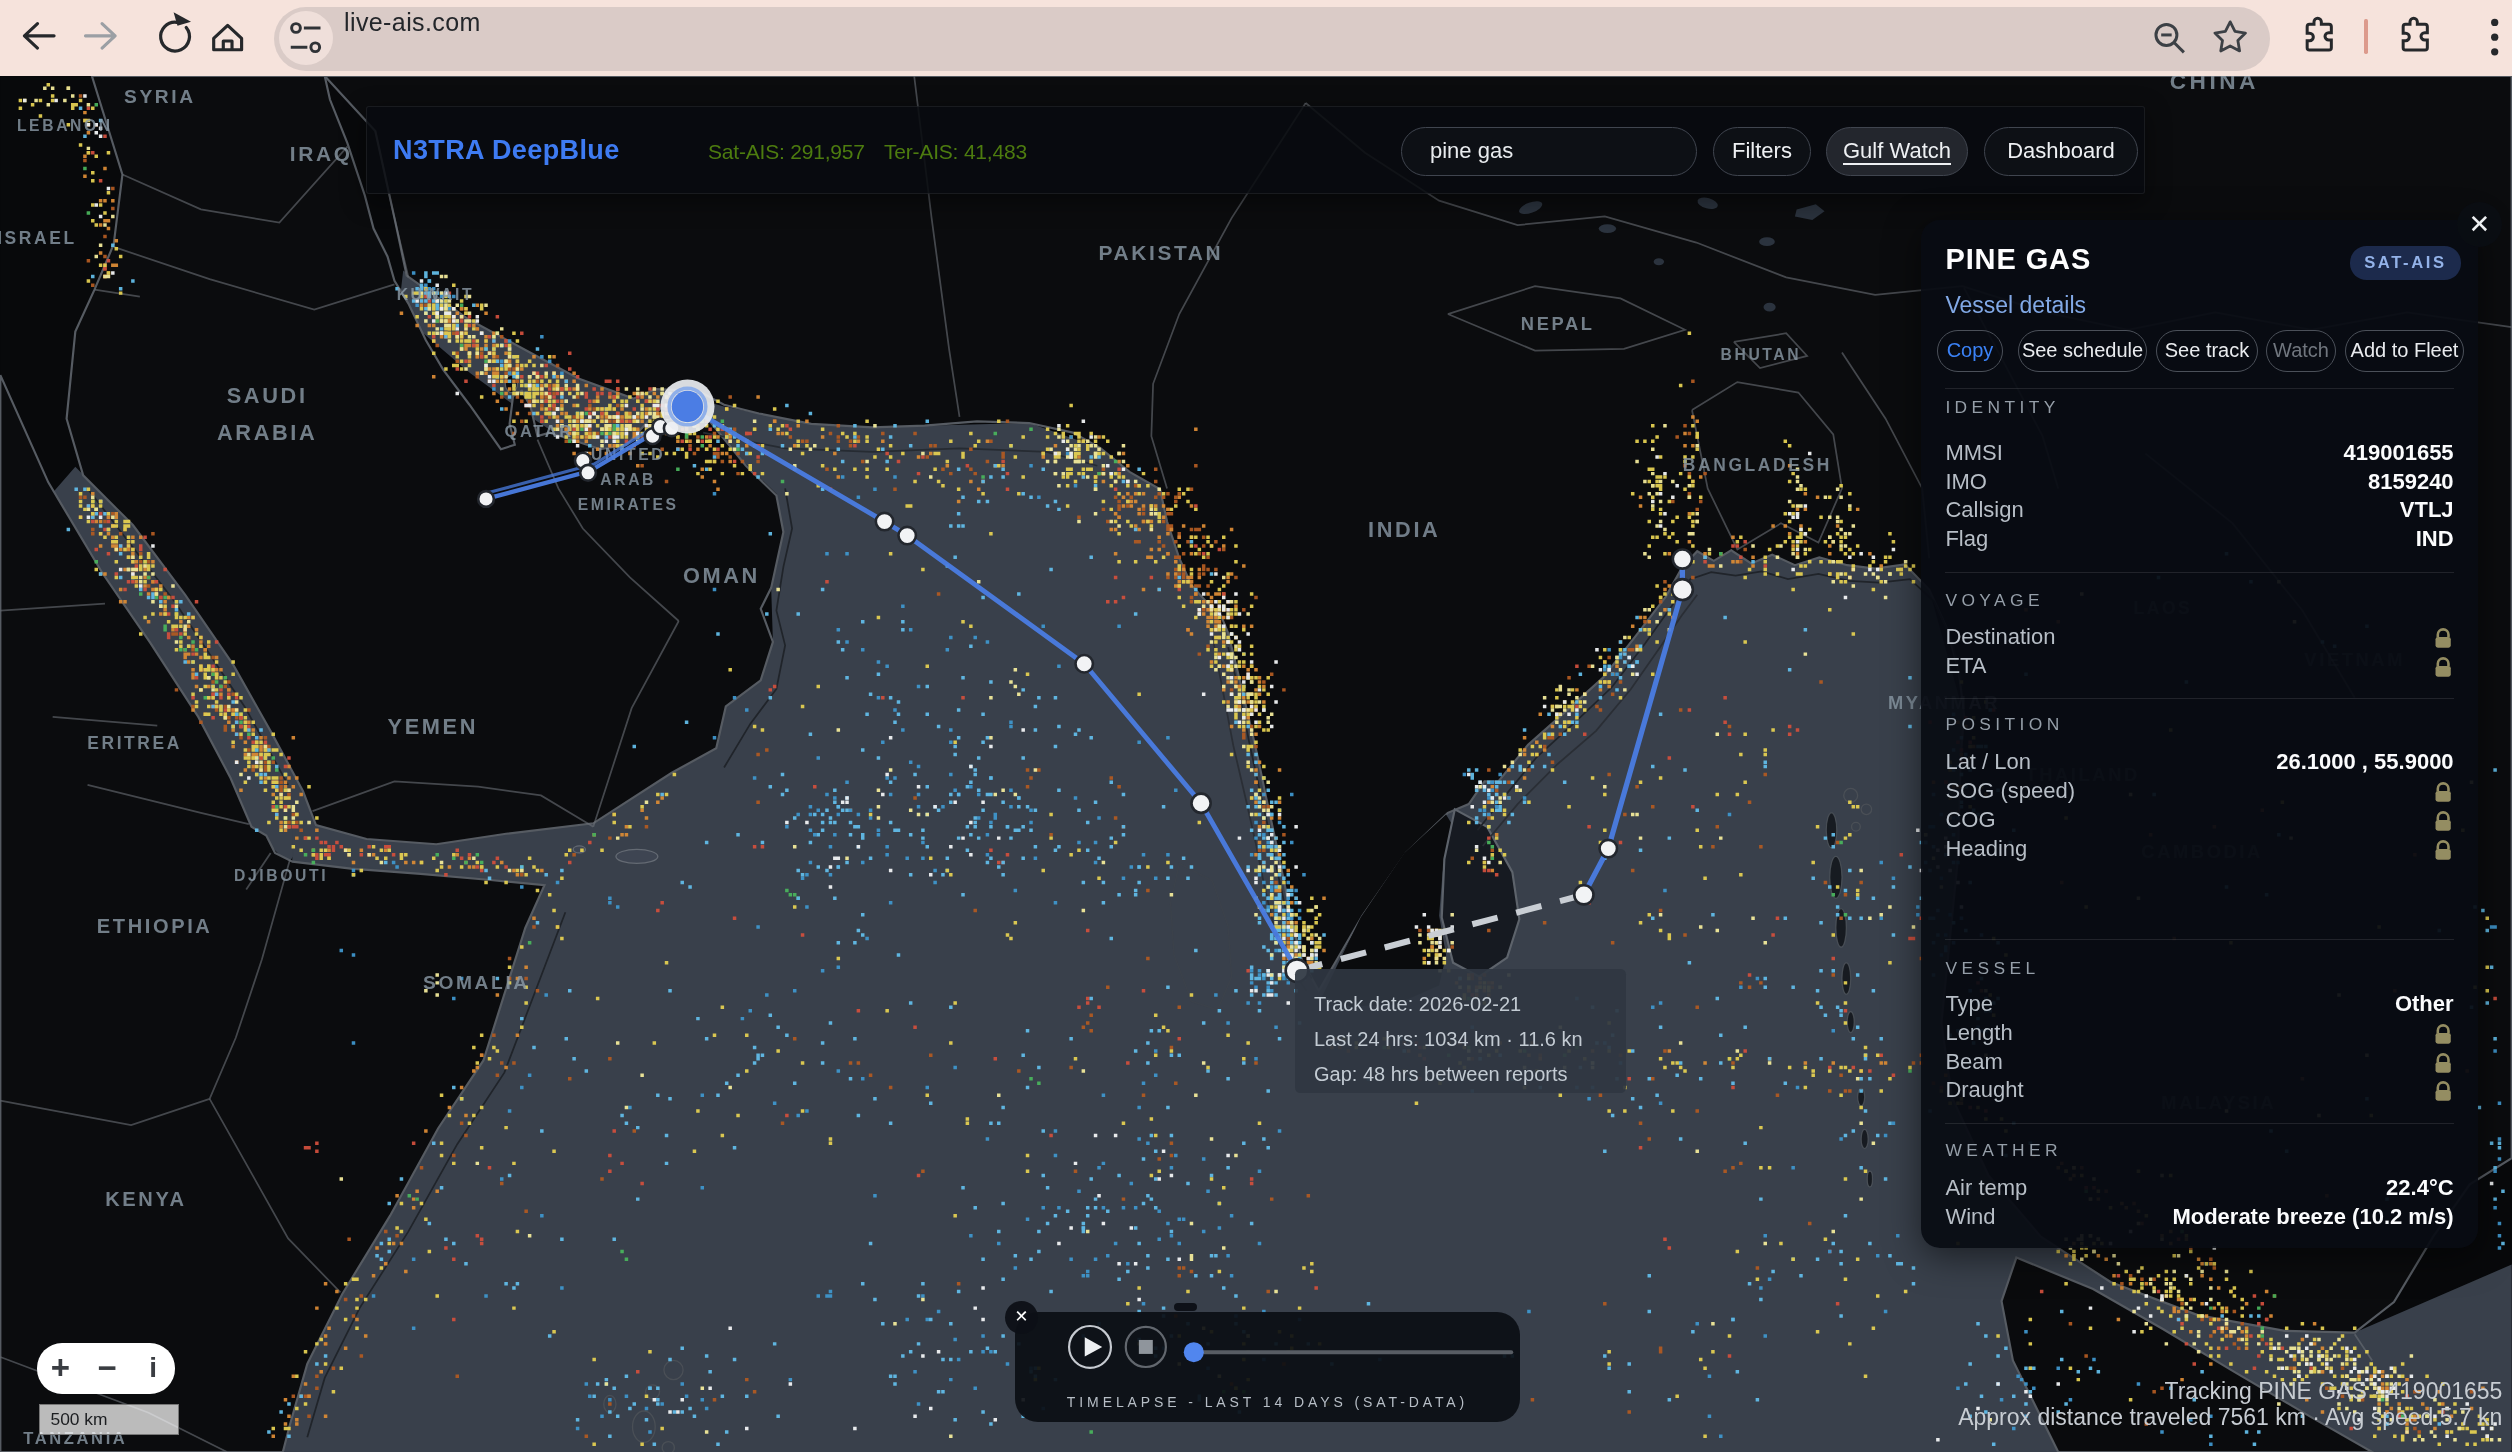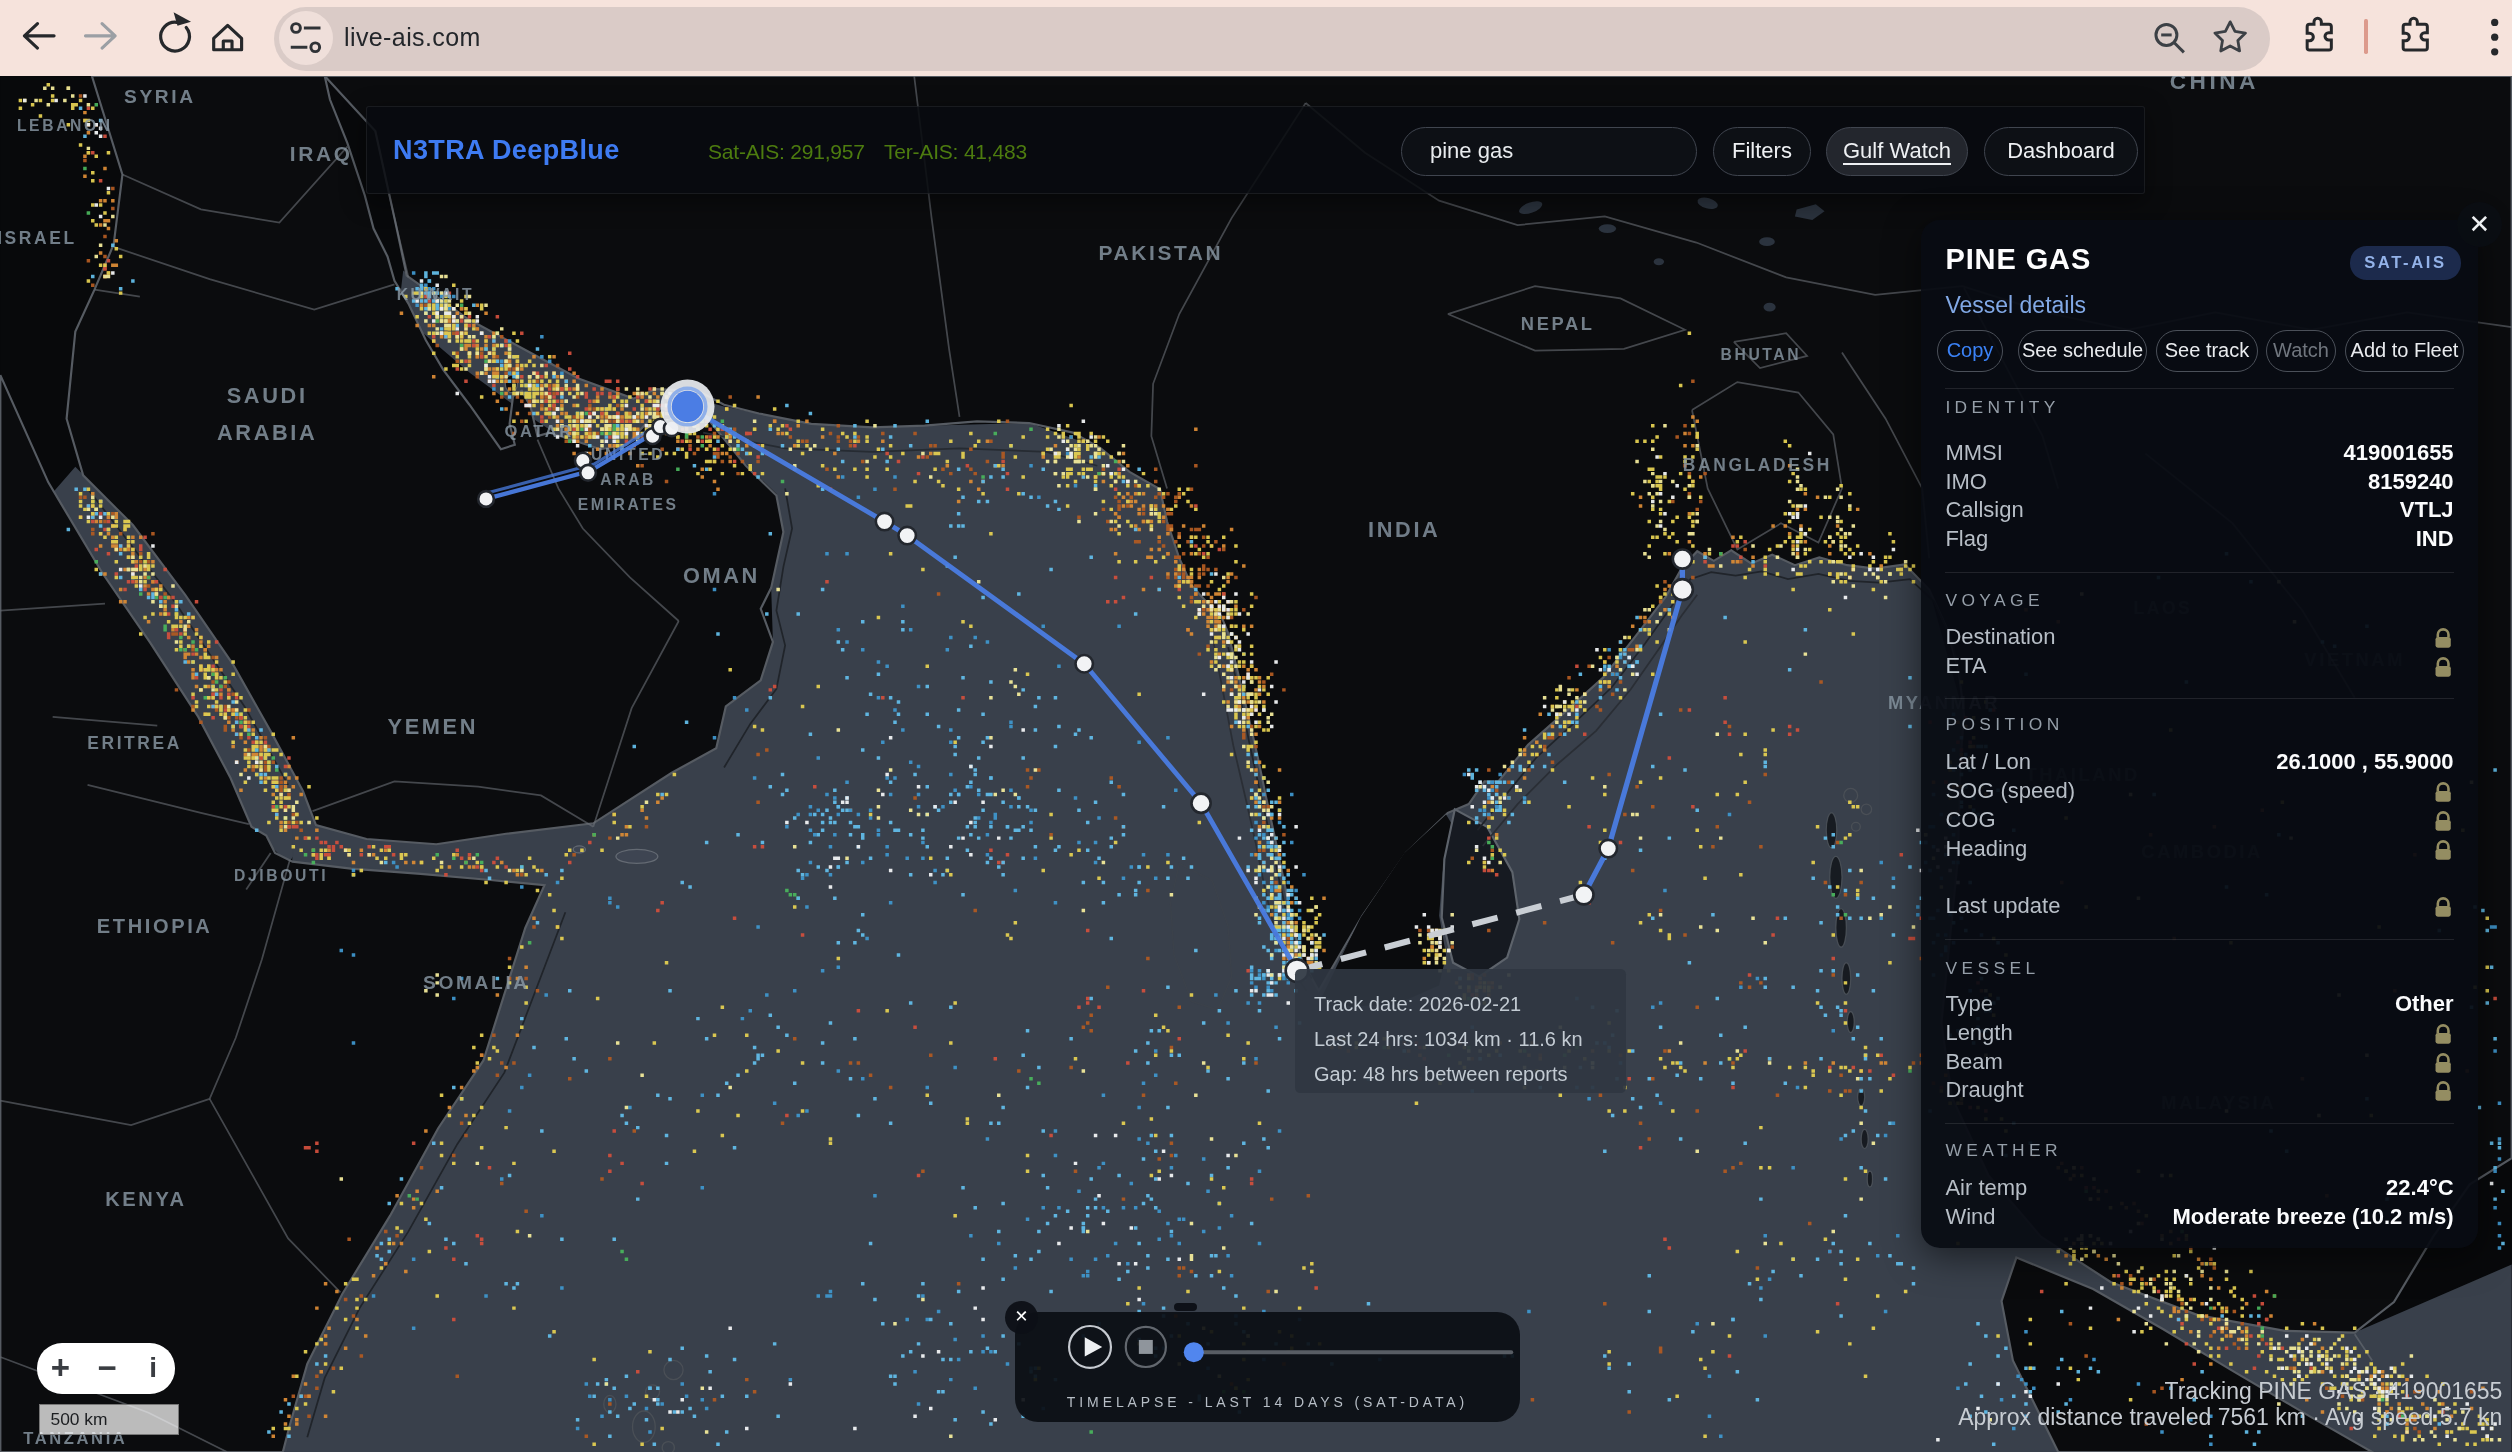--- a/index.html
+++ b/index.html
@@ -1,20 +1,20 @@
 <!DOCTYPE html>
 <html style="font-size:14px"><head><meta charset="utf-8">
 <style>
 *{margin:0;padding:0;box-sizing:border-box}
 html,body{width:2512px;height:1452px;overflow:hidden;background:#07080a;
 font-family:"Liberation Sans",sans-serif;}
 #chrome{position:absolute;left:0;top:0;width:2512px;height:76px;background:#f6e3dc;z-index:50}
 #urlpill{position:absolute;left:274px;top:7px;width:1996px;height:64px;border-radius:32px;background:#dacbc7}
 #siteinfo{position:absolute;left:279px;top:11.3px;width:54px;height:54px;border-radius:50%;background:#efdfda}
-#urltext{position:absolute;left:344px;top:23px;font-size:25px;color:#23262a;letter-spacing:0.4px}
+#urltext{position:absolute;left:344px;top:8px;font-size:25px;color:#23262a;letter-spacing:0.4px}
 #map{position:absolute;left:0;top:76px;width:2512px;height:1376px}
 .ov{position:absolute;z-index:10}
 #navbar{left:366px;top:106px;width:1779px;height:88px;background:rgba(8,10,15,.86);
 border:0.9px solid rgba(255,255,255,.07);border-radius:3px;box-shadow:0 7px 26px rgba(0,0,0,.45)}
 #logo{position:absolute;left:26px;top:28px;font-size:27px;font-weight:bold;color:#3e7bf2;letter-spacing:0.4px}
 #stats span{position:absolute;top:33px;font-size:21px;color:#4d7c0f;letter-spacing:-0.2px}
 .pill{position:absolute;top:20px;height:49px;border-radius:24.4px;border:1.7px solid #40454f;
 color:#eef0f3;font-size:22px;line-height:45px;text-align:center;background:rgba(18,21,27,.55)}
 #search{left:1034px;width:296px;text-align:left;padding-left:28px;color:#e8ebee}
 #btnFilters{left:1346px;width:98px}
@@ -243,24 +243,20 @@
         <rect x="2" y="11" width="20" height="14" rx="3" fill="#948d62"></rect>
       </svg></div>
     <div class="prow" style="top:587px">COG<svg class="lock" viewBox="0 0 24 26">
         <path d="M5 11 V8 a7 7 0 0 1 14 0 V11" fill="none" stroke="#948d62" stroke-width="3.4"></path>
         <rect x="2" y="11" width="20" height="14" rx="3" fill="#948d62"></rect>
       </svg></div>
     <div class="prow" style="top:616px">Heading<svg class="lock" viewBox="0 0 24 26">
         <path d="M5 11 V8 a7 7 0 0 1 14 0 V11" fill="none" stroke="#948d62" stroke-width="3.4"></path>
         <rect x="2" y="11" width="20" height="14" rx="3" fill="#948d62"></rect>
       </svg></div>
-    <div class="prow" style="top:673px">Last update<svg class="lock" viewBox="0 0 24 26">
-        <path d="M5 11 V8 a7 7 0 0 1 14 0 V11" fill="none" stroke="#948d62" stroke-width="3.4"></path>
-        <rect x="2" y="11" width="20" height="14" rx="3" fill="#948d62"></rect>
-      </svg></div>
     <div class="hr" style="top:719px"></div>
     <div class="phead" style="top:738px">VESSEL</div>
     <div class="prow" style="top:771px">Type<b>Other</b></div>
     <div class="prow" style="top:800px">Length<svg class="lock" viewBox="0 0 24 26">
         <path d="M5 11 V8 a7 7 0 0 1 14 0 V11" fill="none" stroke="#948d62" stroke-width="3.4"></path>
         <rect x="2" y="11" width="20" height="14" rx="3" fill="#948d62"></rect>
       </svg></div>
     <div class="prow" style="top:829px">Beam<svg class="lock" viewBox="0 0 24 26">
         <path d="M5 11 V8 a7 7 0 0 1 14 0 V11" fill="none" stroke="#948d62" stroke-width="3.4"></path>
         <rect x="2" y="11" width="20" height="14" rx="3" fill="#948d62"></rect>

